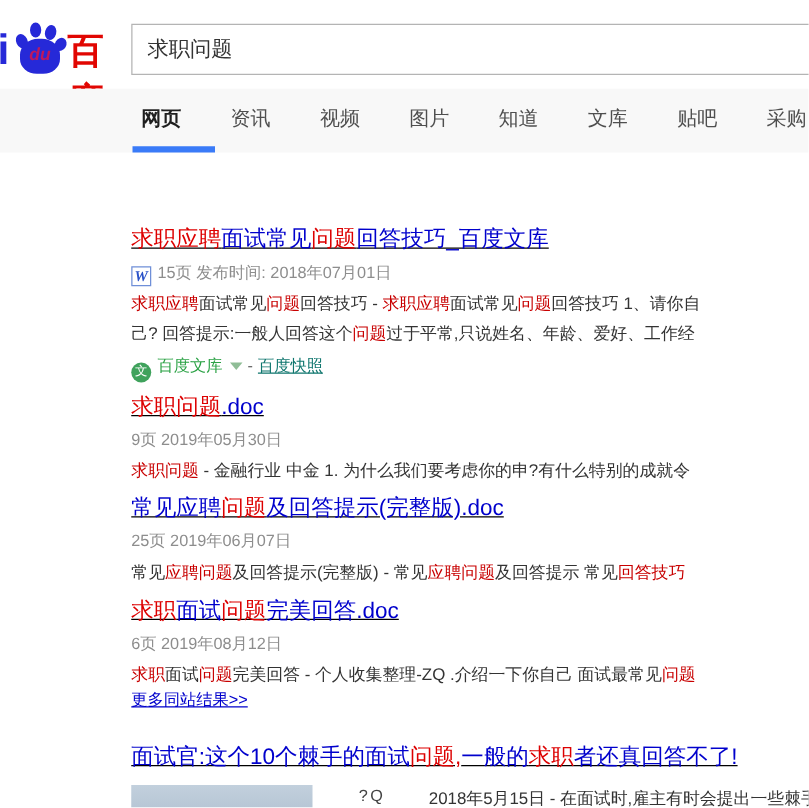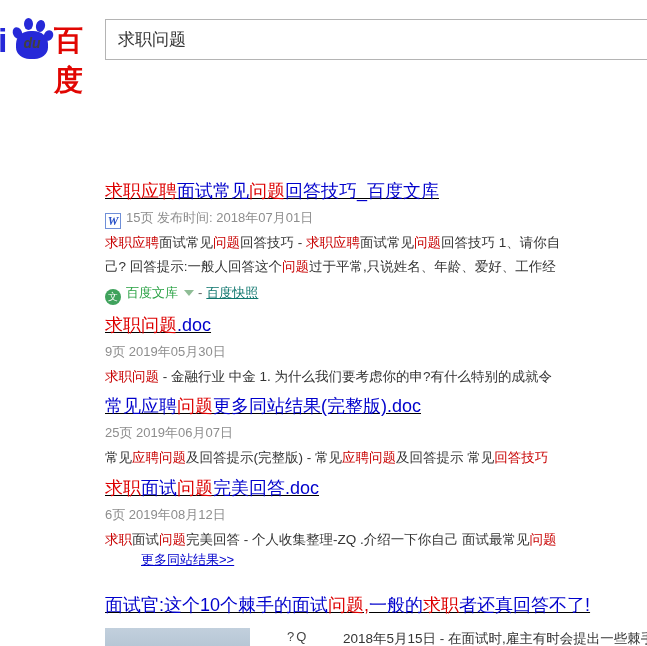--- a/index.html
+++ b/index.html
@@ -13,21 +13,21 @@
   .logo-i { position:absolute; left:2px; top:8px; color:#2629d8; font-size:34px; font-weight:bold; }
   .paw { position:absolute; left:14px; top:2px; width:44px; height:46px; }
   .paw .toe { position:absolute; background:#2629d8; border-radius:50%; }
   .paw .t1 { width:9px;  height:12px; left:3px;  top:12px; transform:rotate(-25deg); }
   .paw .t2 { width:9px;  height:12px; left:14px; top:3px; }
   .paw .t3 { width:9px;  height:12px; left:26px; top:5px; transform:rotate(15deg); }
   .paw .t4 { width:9px;  height:11px; left:34px; top:15px; transform:rotate(30deg); }
   .paw .pad { position:absolute; left:6px; top:16px; width:32px; height:28px;
     background:#2629d8; border-radius:46% 46% 42% 42%; }
   .paw .du { position:absolute; left:6px; top:20px; width:32px; text-align:center;
-    color:#404040; font-size:14px; font-weight:bold; font-style:italic; }
+    color:#be185d; font-size:14px; font-weight:bold; font-style:italic; }
   .logo-cn { position:absolute; left:58px; top:8px; color:#e10602; font-size:29px;
     font-weight:bold; letter-spacing:1px; }
   .search { position:absolute; left:105px; top:19px; width:560px; height:41px;
     border:1px solid #b4b4b4; outline:none; padding:0 12px; font-size:17px; color:#333;
     font-family:inherit; border-radius:0; }
 
   
   .tabs { position:absolute; top:71px; left:0; width:647px; height:51px; background:#f8f8f8;
     padding-left:113px; white-space:nowrap; }
   .tab { display:inline-block; font-size:16px; color:#4f4f4f; line-height:49px;
@@ -56,21 +56,21 @@
   .wenku-icon { display:inline-block; width:16px; height:16px; background:#3fa25c;
     border-radius:50%; color:#fff; font-size:10px; line-height:16px; text-align:center;
     vertical-align:-3px; margin-right:5px; }
   .sitename { color:#2ba245; cursor:pointer; text-decoration:none; }
   .caret { display:inline-block; width:0; height:0; border-left:5px solid transparent;
     border-right:5px solid transparent; border-top:6px solid #8fbd96;
     margin:0 4px 1px 6px; cursor:pointer; }
   .source .dash { color:#666; margin-right:4px; }
   .snapshot { color:#0f766e; text-decoration:underline; cursor:pointer; }
   .more-link { position:absolute; left:105px; top:551px; font-size:13px; color:#0000cc;
-    text-decoration:underline; cursor:pointer;margin-left:36px; }
+    text-decoration:underline; cursor:pointer; }
 
   
   .thumb { position:absolute; left:105px; top:628px; width:145px; height:90px;
     background:linear-gradient(180deg,#c2d0dd 0%, #8aa0b6 100%); cursor:pointer; }
   .thumb-art { position:absolute; left:287px; top:629px; font-size:13px; color:#444;
     letter-spacing:2px; }
   .bottom-snippet { position:absolute; left:343px; top:630px; width:320px;
     font-size:13.5px; color:#333; white-space:nowrap; }
 </style>
 </head>
@@ -87,20 +87,31 @@
         <span class="toe t3"></span>
         <span class="toe t4"></span>
         <span class="pad"></span>
         <span class="du">du</span>
       </span>
       <span class="logo-cn">百度</span>
     </div>
     <input class="search" type="text" value="求职问题" style="">
   </div>
 
+  <div class="tabs">
+    <span class="tab active">网页</span>
+    <span class="tab">资讯</span>
+    <span class="tab">视频</span>
+    <span class="tab">图片</span>
+    <span class="tab">知道</span>
+    <span class="tab">文库</span>
+    <span class="tab">贴吧</span>
+    <span class="tab">采购</span>
+    <span class="tab-underline"></span>
+  </div>
 
 
   <div class="result" style="top:178px">
     <a class="title"><span class="seg-r">求职应聘</span><span class="seg-b">面试常见</span><span class="seg-r">问题</span><span class="seg-b">回答技巧_百度文库</span></a>
     <div class="meta">
       <span class="word-icon">W</span><span>15页 发布时间: 2018年07月01日</span>
     </div>
     <div class="abs">
       <div class="line"><span class="seg-r">求职应聘</span><span class="seg-k">面试常见</span><span class="seg-r">问题</span><span class="seg-k">回答技巧 - </span><span class="seg-r">求职应聘</span><span class="seg-k">面试常见</span><span class="seg-r">问题</span><span class="seg-k">回答技巧 1、请你自</span></div>
       <div class="line"><span class="seg-k">己? 回答提示:一般人回答这个</span><span class="seg-r">问题</span><span class="seg-k">过于平常,只说姓名、年龄、爱好、工作经</span></div>
@@ -112,21 +123,21 @@
 
   <div class="result" style="top:312px">
     <a class="title"><span class="seg-r">求职问题</span><span class="seg-b">.doc</span></a>
     <div class="meta">9页  2019年05月30日</div>
     <div class="abs">
       <div class="line"><span class="seg-r">求职问题</span><span class="seg-k"> - 金融行业 中金 1. 为什么我们要考虑你的申?有什么特别的成就令</span></div>
     </div>
   </div>
 
   <div class="result" style="top:393px">
-    <a class="title"><span class="seg-b">常见应聘</span><span class="seg-r">问题</span><span class="seg-b">更多同站结果(完整版).doc</span></a>
+    <a class="title"><span class="seg-b">常见应聘</span><span class="seg-r">问题</span><span class="seg-b">及回答提示(完整版).doc</span></a>
     <div class="meta">25页  2019年06月07日</div>
     <div class="abs">
       <div class="line"><span class="seg-k">常见</span><span class="seg-r">应聘问题</span><span class="seg-k">及回答提示(完整版) - 常见</span><span class="seg-r">应聘问题</span><span class="seg-k">及回答提示 常见</span><span class="seg-r">回答技巧</span></div>
     </div>
   </div>
 
   <div class="result" style="top:475px">
     <a class="title"><span class="seg-r">求职</span><span class="seg-b">面试</span><span class="seg-r">问题</span><span class="seg-b">完美回答.doc</span></a>
     <div class="meta">6页  2019年08月12日</div>
     <div class="abs">

